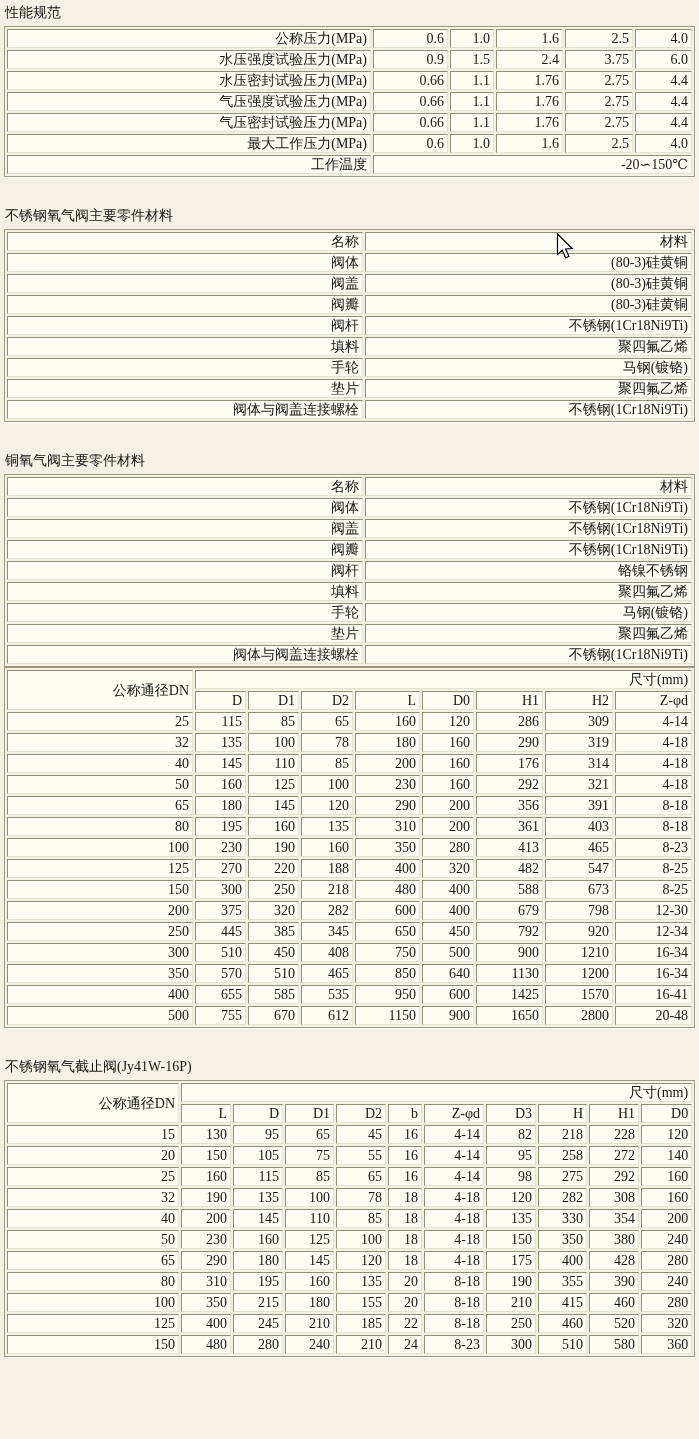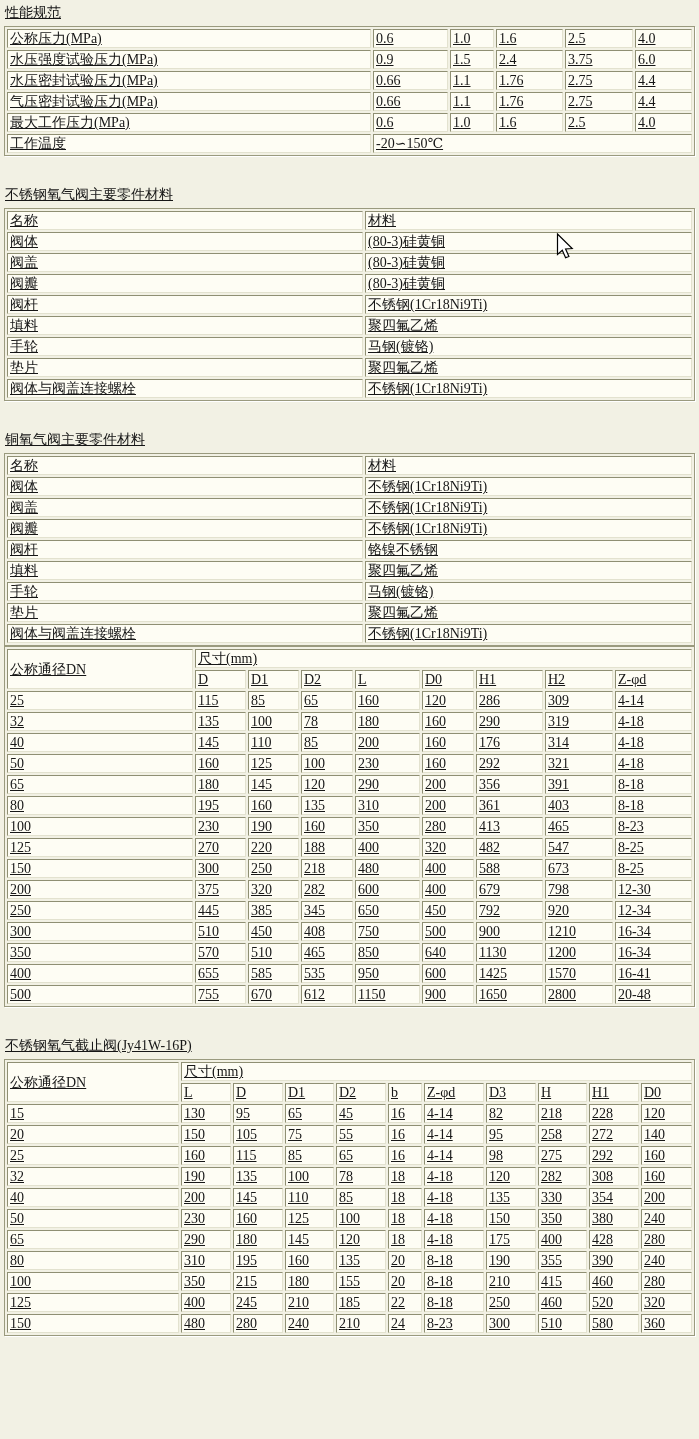--- a/index.html
+++ b/index.html
@@ -5,32 +5,32 @@
   html,body { margin:0; padding:0; background:#f2f1e4; }
   #page {
     position:relative;
     width:699px; height:1383px;
     box-sizing:border-box;
     padding:5px 4px;
     background:#f2f1e4;
     color:#161616;
     font-family:"Liberation Serif","DejaVu Serif",serif;
     overflow:hidden;
-    text-decoration:underline;
   }
   .title { font-size:14px; line-height:16px; margin:0 0 5px 1px; white-space:nowrap; }
   .gap { margin-top:31px; }
   table.t {
     table-layout:fixed;
     width:691px;
     border-collapse:separate;
     border-spacing:2px;
     border:1px solid #9a9a7e;
     box-shadow:1px 1px 0 #ffffff;
     background:transparent;
+    text-align:right;
   }
   table.t td {
     height:17px;
     line-height:17px;
     font-size:14px;
     padding:0 3px 0 2px;
     background:#fefdf4;
     border:1px solid;
     border-color:#8f8f73 #e3e2cf #e3e2cf #8f8f73;
     overflow:hidden;
@@ -73,20 +73,28 @@
         </tr>
         <tr>
           <td>水压密封试验压力(MPa)</td>
           <td>0.66</td>
           <td>1.1</td>
           <td>1.76</td>
           <td>2.75</td>
           <td>4.4</td>
         </tr>
         <tr>
+          <td>气压强度试验压力(MPa)</td>
+          <td>0.66</td>
+          <td>1.1</td>
+          <td>1.76</td>
+          <td>2.75</td>
+          <td>4.4</td>
+        </tr>
+        <tr>
           <td>气压密封试验压力(MPa)</td>
           <td>0.66</td>
           <td>1.1</td>
           <td>1.76</td>
           <td>2.75</td>
           <td>4.4</td>
         </tr>
         <tr>
           <td>最大工作压力(MPa)</td>
           <td>0.6</td>

